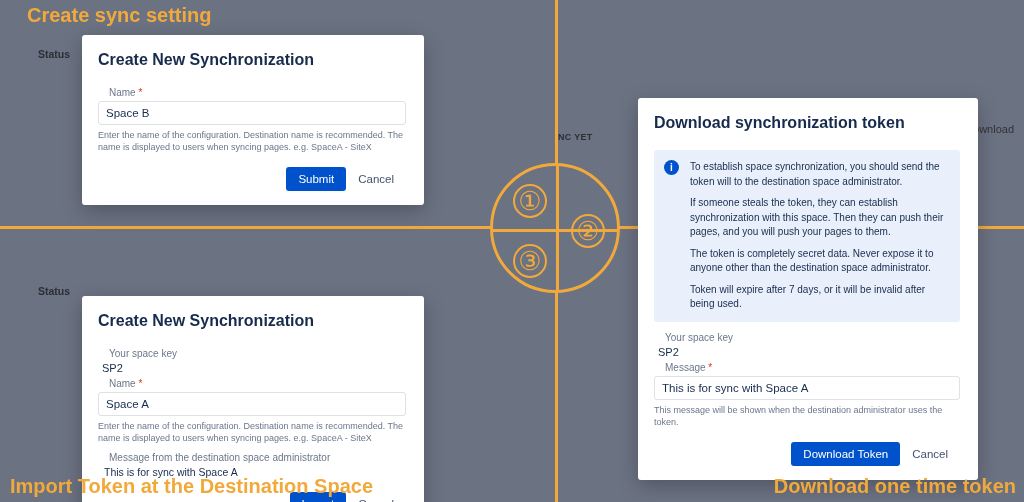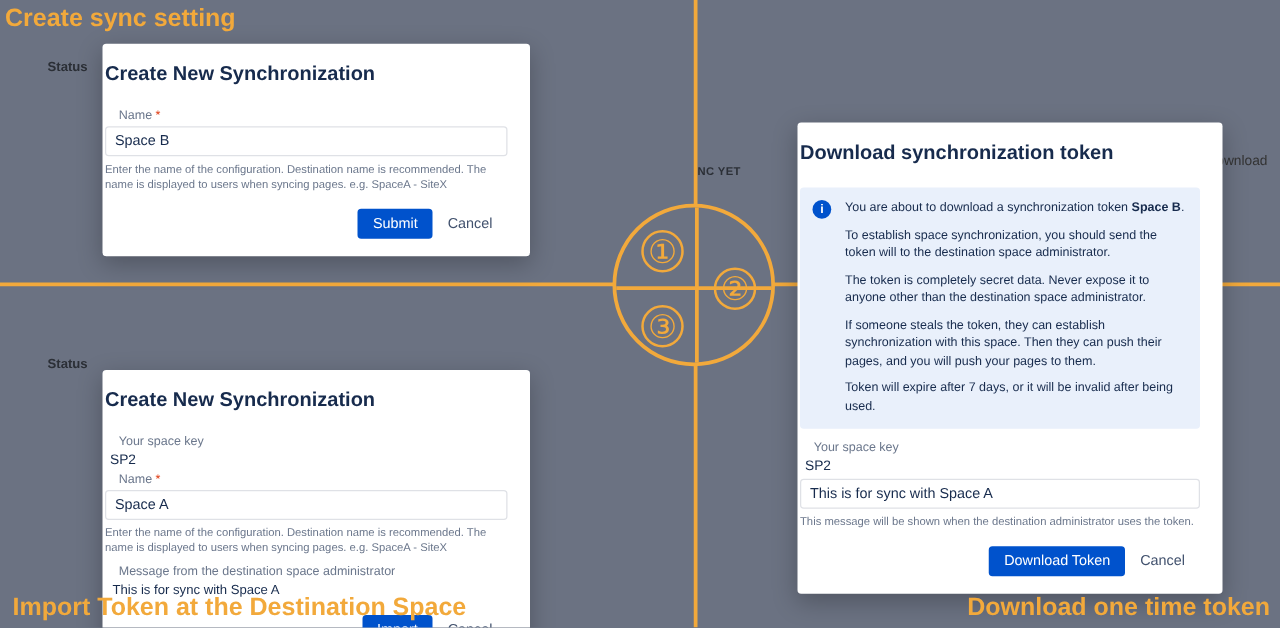--- a/index.html
+++ b/index.html
@@ -16,33 +16,33 @@
   .circle { position: absolute; width: 130px; height: 130px; border: 3px solid #f2a93b; border-radius: 50%; left: 490px; top: 163px; background: #6b7282; z-index: 20; pointer-events: none; }
   .circle .seg-h { position: absolute; left: 0; right: 0; top: 63px; height: 3px; background: #f2a93b; }
   .circle .seg-v { position: absolute; top: 0; bottom: 0; left: 63px; width: 3px; background: #f2a93b; }
   .num { position: absolute; color: #f2a93b; font-size: 26px; font-weight: 400; display: flex; align-items: center; justify-content: center; width: 34px; height: 34px; border: 2.5px solid #f2a93b; border-radius: 50%; }
   .n1 { left: 20px; top: 18px; }
   .n2 { left: 78px; top: 48px; }
   .n3 { left: 20px; top: 78px; }
 
   
   .qtitle { position: absolute; color: #f2a93b; font-size: 20px; font-weight: 600; z-index: 40; }
-  .qt1 { left: 4px; top: 4px; }
+  .qt1 { left: 27px; top: 4px; }
   .qt2 { right: 8px; bottom: 4px; }
   .qt3 { left: 10px; bottom: 4px; }
 
   
   .bgcol { position: absolute; color: #2b2f36; font-size: 10.5px; font-weight: 700; }
   .status1 { left: 38px; top: 48px; }
   .status2 { left: 38px; top: 285px; }
   .syncyet { left: 558px; top: 132px; font-size: 9px; font-weight: 700; letter-spacing: .3px;}
   .actions { right: 10px; top: 123px; font-size: 11px; font-weight: 400; color:#333;}
 
   
-  .card { position: absolute; background: #fff; border-radius: 3px; box-shadow: 0 6px 20px rgba(0,0,0,.25); padding: 16px 18px 14px 2px; z-index: 10; }
+  .card { position: absolute; background: #fff; border-radius: 3px; box-shadow: 0 6px 20px rgba(0,0,0,.25); padding: 16px 18px 14px 16px; z-index: 10; }
   .card h2 { color: #172b4d; font-size: 16px; font-weight: 600; margin-bottom: 18px; }
 
   
   .card-create { left: 82px; top: 35px; width: 342px; }
   
   .card-import { left: 82px; top: 296px; width: 342px; }
   
   .card-download { left: 638px; top: 98px; width: 340px; }
 
   .field-label { font-size: 10px; color: #6b778c; margin-top: 4px; margin-bottom: 3px; margin-left: 11px; }
@@ -103,30 +103,28 @@
   <div class="button-row">
     <button class="btn btn-primary">Import</button>
     <button class="btn btn-link">Cancel</button>
   </div>
 </div>
 
 <div class="card card-download">
   <h2>Download synchronization token</h2>
   <div class="infopanel">
     <div class="iicon">i</div>
-    <p>
-      <span>You are about to download a synchronization token </span><b>Space B</b><span>.</span>
-    </p>
     <p>To establish space synchronization, you should send the token will to the destination space administrator.</p>
+    <p>If someone steals the token, they can establish synchronization with this space. Then they can push their pages, and you will push your pages to them.</p>
     <p>The token is completely secret data. Never expose it to anyone other than the destination space administrator.</p>
-    <p>If someone steals the token, they can establish synchronization with this space. Then they can push their pages, and you will push your pages to them.</p>
     <p>Token will expire after 7 days, or it will be invalid after being used.</p>
   </div>
   <div class="field-label">Your space key</div>
   <div class="field-static">SP2</div>
+  <div class="field-label req">Message</div>
   <input class="input" type="text" value="This is for sync with Space A" style="">
   <div class="hint">This message will be shown when the destination administrator uses the token.</div>
   <div class="button-row">
     <button class="btn btn-primary">Download Token</button>
     <button class="btn btn-link">Cancel</button>
   </div>
 </div>
 
 <div class="circle">
   <div class="seg-h"></div>

